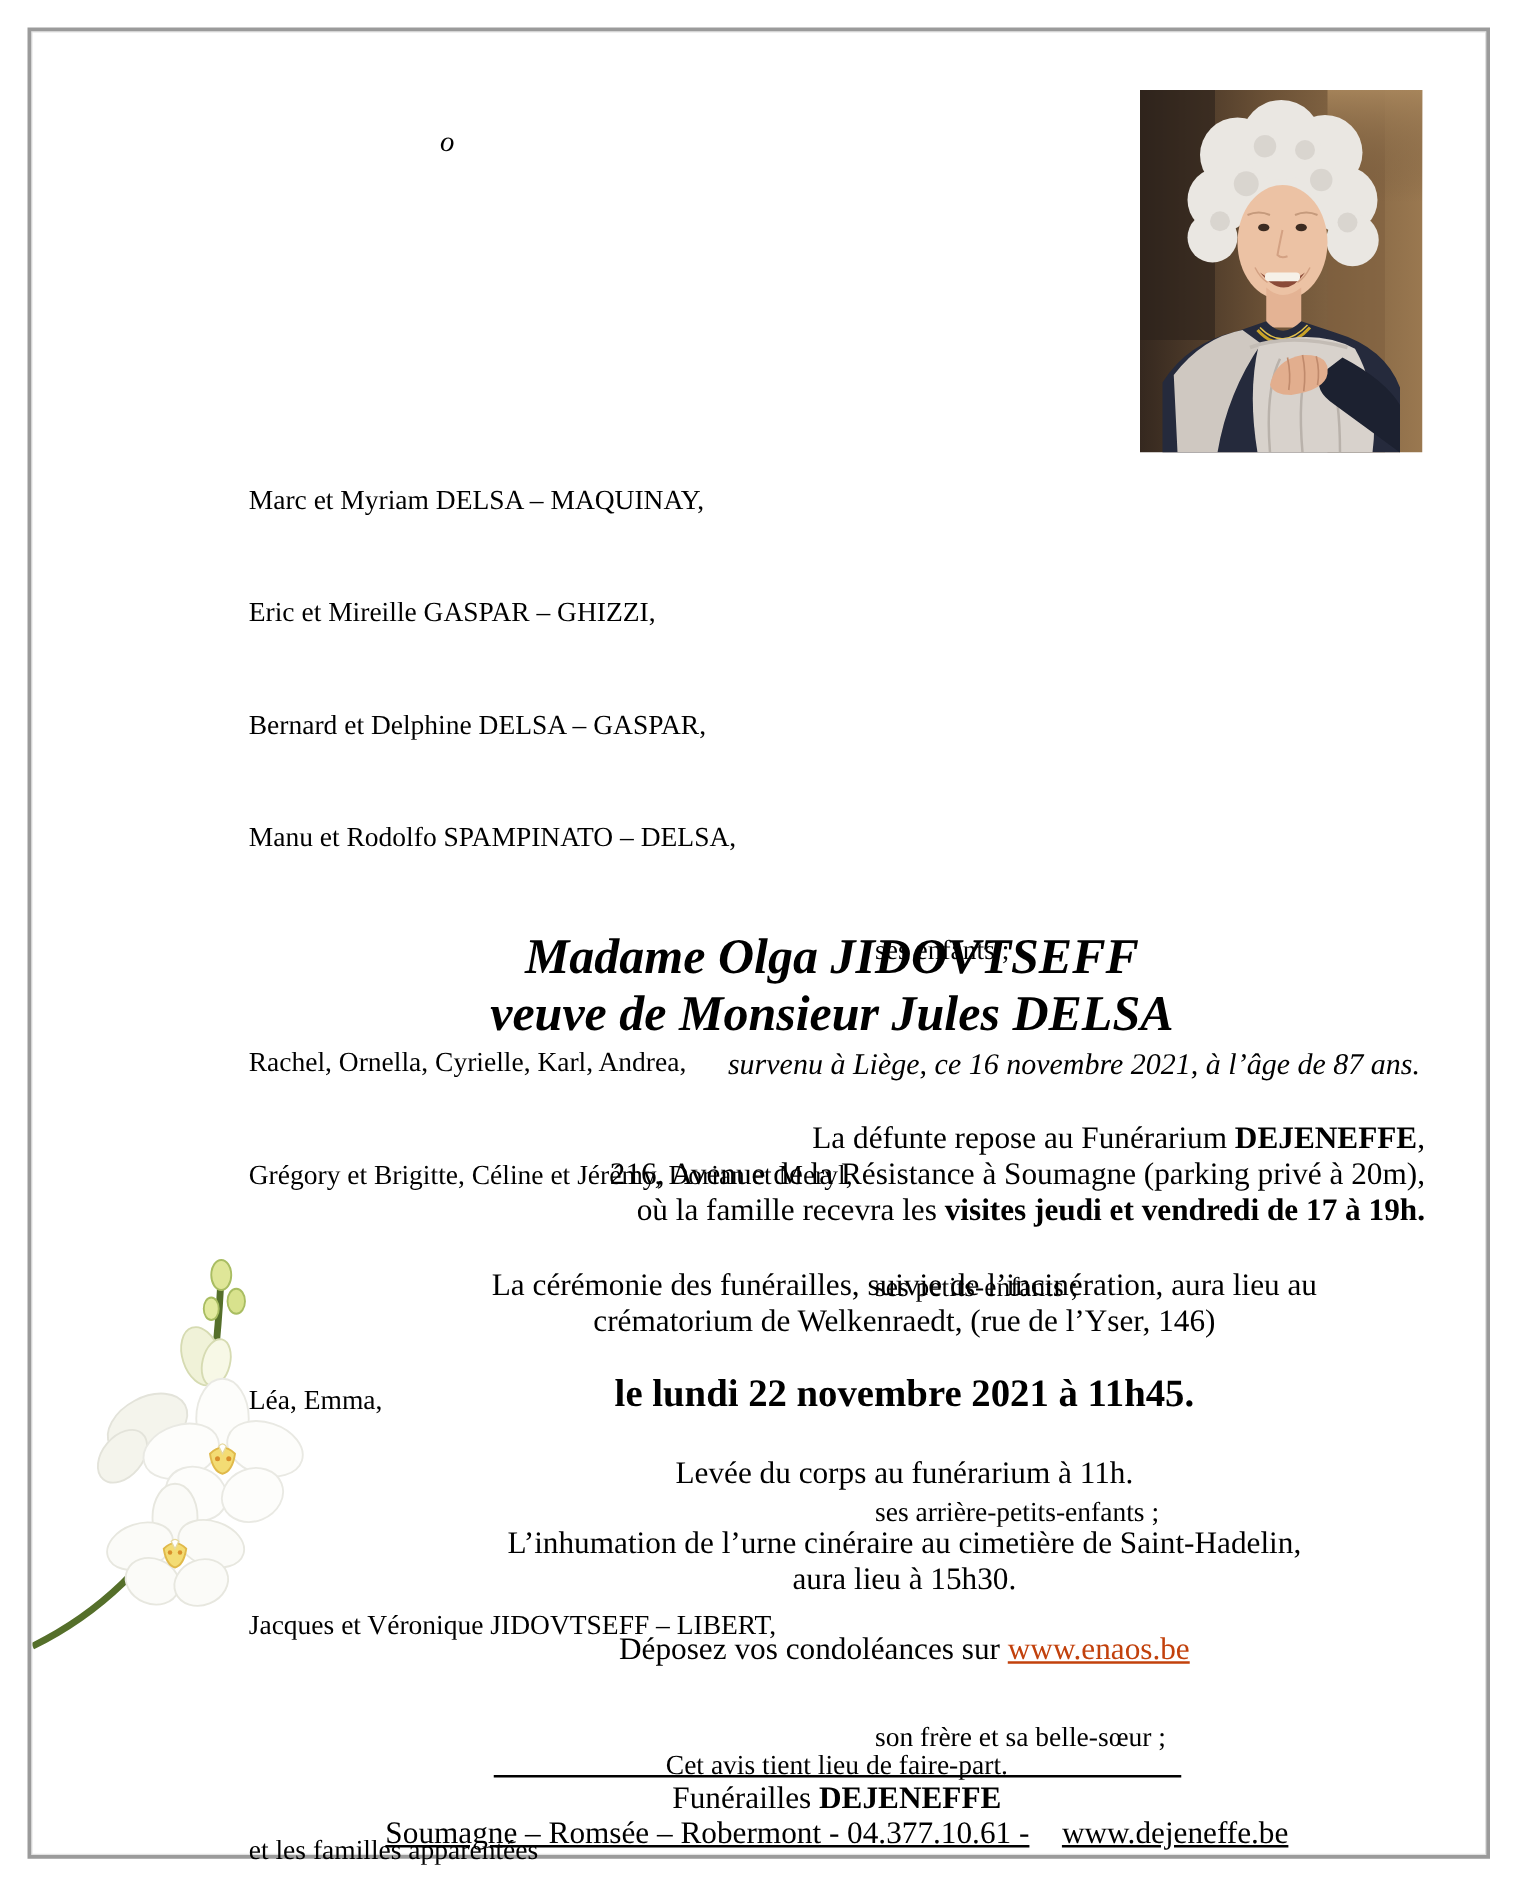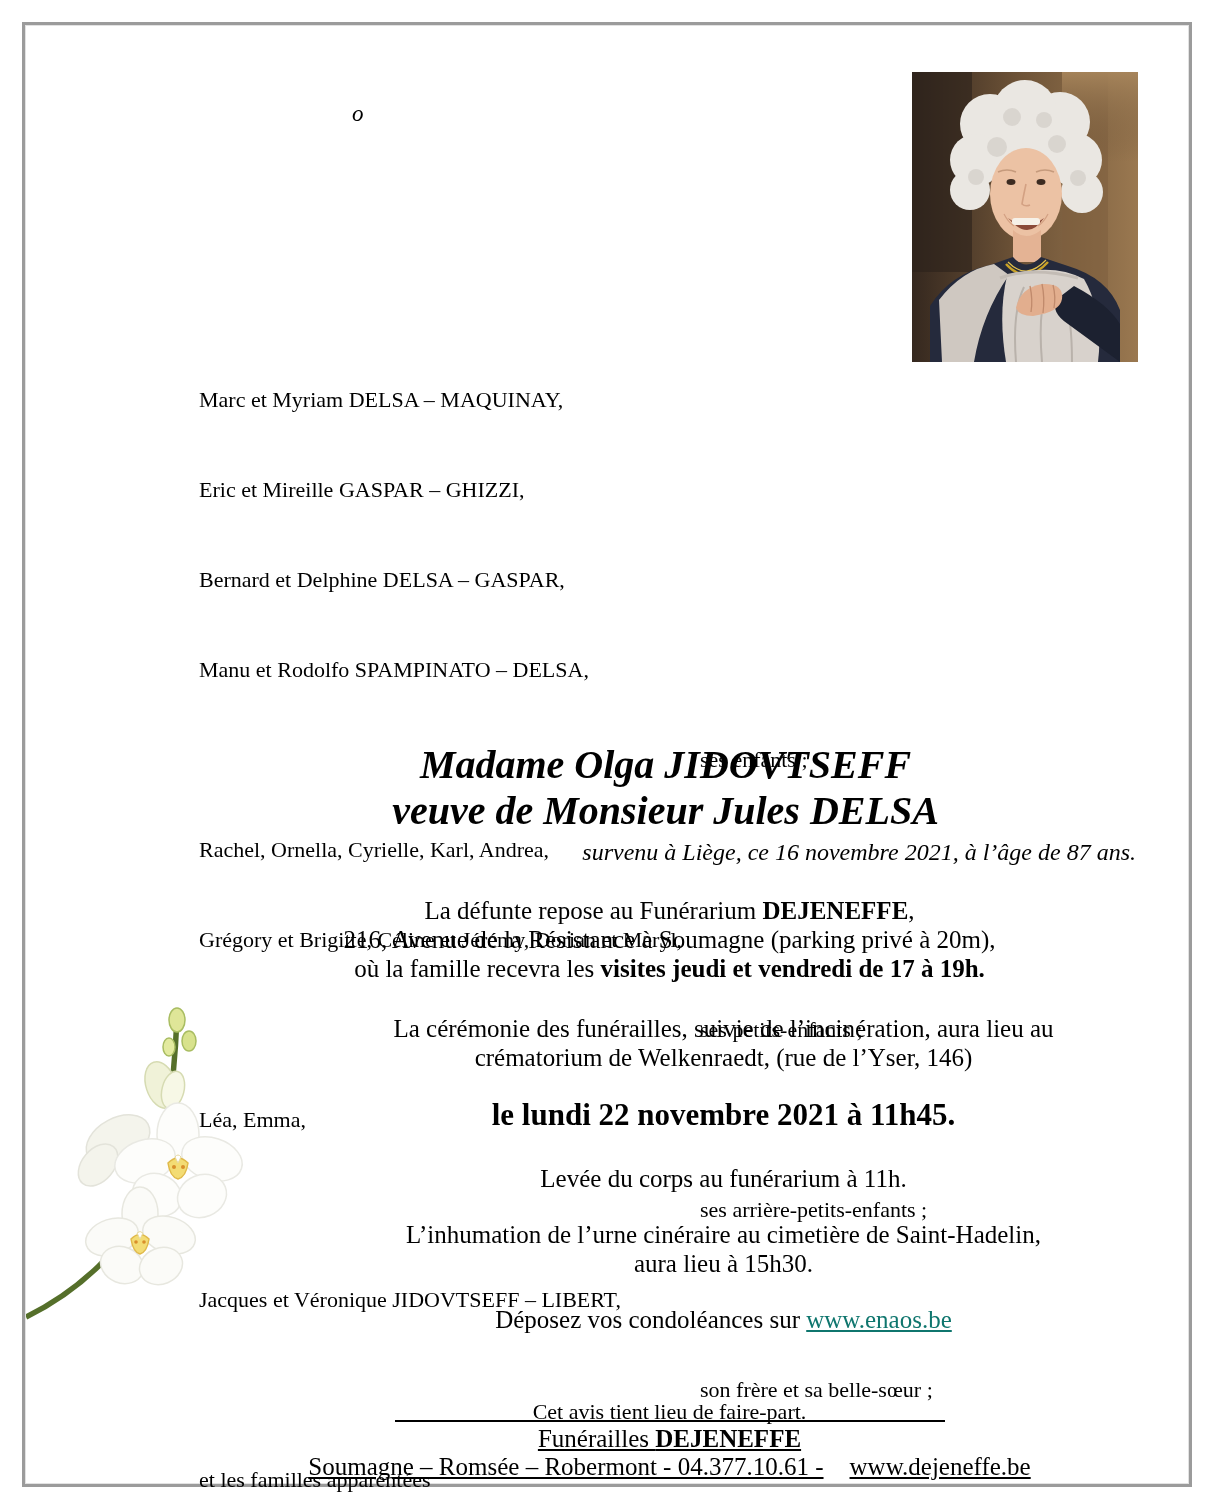--- a/index.html
+++ b/index.html
@@ -26,36 +26,36 @@
     left:199px;top:325px;width:941px;
     font-size:22px;line-height:30px;white-space:pre;
   }
   .names .rel{padding-left:501px;}
   .title-block{
     left:195px;top:742px;width:941px;text-align:center;font-style:italic;
   }
   .title-line{font-size:40px;font-weight:bold;line-height:46px;}
   .death-line{font-size:24px;line-height:30px;margin-top:3px;text-align:right;}
   .para{font-size:25px;line-height:29px;text-align:center;}
-  .repose{left:199px;top:896px;width:941px;}
+  .repose{left:199px;top:896px;width:941px;text-align:right;}
   .ceremony{left:307px;top:1014px;width:833px;}
   .bigdate{
     left:307px;top:1096px;width:833px;text-align:center;
     font-size:31px;font-weight:bold;line-height:38px;
   }
   .levee{left:307px;top:1164px;width:833px;}
   .inhum{left:307px;top:1220px;width:833px;}
   .condol{left:307px;top:1305px;width:833px;}
   .avis{left:199px;top:1365px;width:941px;font-size:22px;margin-top:32px;}
   .sep{left:395px;top:1420px;width:550px;border-top:2px solid #000;height:0;}
-  .footer1{left:199px;top:1425px;width:941px;font-size:25px;line-height:28px;text-align:center;text-decoration:underline;}
+  .footer1{left:199px;top:1425px;width:941px;font-size:25px;line-height:28px;text-align:center;}
   .footer2{left:199px;top:1453px;width:941px;font-size:25px;line-height:28px;text-align:center;text-decoration:underline;}
   .orchid{left:26px;top:995px;width:275px;height:335px;}
   b,.b{font-weight:bold;}
-  a.link{color:#0f766e;text-decoration:underline;cursor:pointer;}
+  a.link{color:#c2410c;text-decoration:underline;cursor:pointer;}
   .wgap{display:inline-block;width:26px;}
 </style>
 </head>
 <body>
 
 <div class="page">
 
   <div class="frame abs"></div>
 
   <div class="abs o-marker">o</div>

